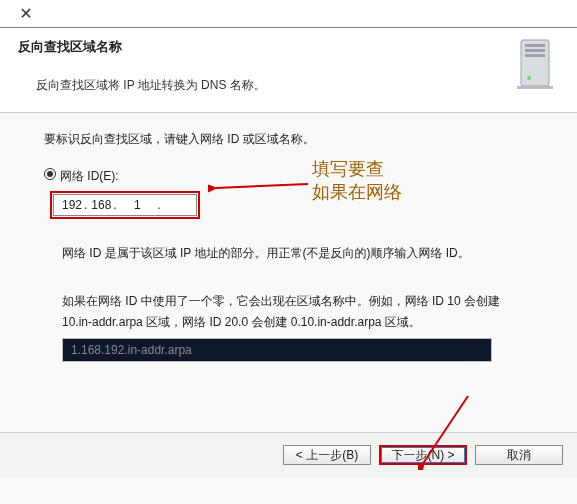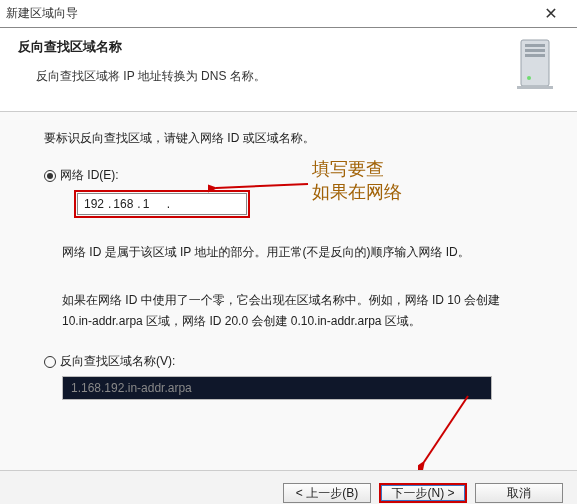--- a/index.html
+++ b/index.html
@@ -31,55 +31,55 @@
     font-size: 16px;
     color: #333;
   }
   .header-area {
     display: flex;
     padding: 10px 18px 18px 18px;
     border-bottom: 1px solid #ccc;
     background: #fff;
   }
   .header-text { flex: 1; }
-  .header-title { font-weight: bold; font-size: 13px; color: #222; margin-bottom: 12px; }
+  .header-title { font-weight: bold; font-size: 13px; color: #222; margin-bottom: 21px; }
   .header-desc { color: #333; padding-left: 18px; }
   .server-icon svg { width: 48px; height: 52px; }
   .content {
     padding: 18px 44px 10px 44px;
     color: #222;
     background: #f9f9f9;
   }
   .instruction { margin-bottom: 20px; }
   .radio-row {
     display: flex;
-    align-items: center;
     gap: 4px;
     margin-bottom: 6px;
   }
   .radio {
     width: 12px; height: 12px;
     border: 1px solid #333;
     border-radius: 50%;
     display: inline-flex;
     align-items: center;
     justify-content: center;
   }
   .radio.selected::after {
     content: "";
     width: 6px; height: 6px;
     background: #333;
     border-radius: 50%;
   }
   .ip-box {
-    margin-left: 30px;
+    margin-left: 6px;
     border: 2px solid #cc0000;
     padding: 1px;
-    width: 176px;
+    width: 150px;
     position: relative;
+    text-align: right;
   }
   .ip-inner {
     border: 1px solid #888;
     background: #fff;
     padding: 3px 6px;
     display: flex;
     gap: 2px;
     font-family: Arial, sans-serif;
     font-size: 12px;
   }
@@ -153,21 +153,20 @@
     position: absolute;
     left: 418px;
     top: 392px;
     pointer-events: none;
   }
 </style>
 </head>
 <body>
 
 <div class="titlebar">
-  <span class="title">新建区域向导</span>
   <div class="close-btn">
     <span>✕</span>
   </div>
 </div>
 
 <div class="header-area">
   <div class="header-text">
     <div class="header-title">反向查找区域名称</div>
     <div class="header-desc">反向查找区域将 IP 地址转换为 DNS 名称。</div>
   </div>
@@ -198,24 +197,20 @@
       <span>1</span>
       <span style="min-width:18px;">.</span>
       <span></span>
     </div>
   </div>
 
   <div class="desc-text">网络 ID 是属于该区域 IP 地址的部分。用正常(不是反向的)顺序输入网络 ID。</div>
 
   <div class="desc-text" style="margin-top:28px;">如果在网络 ID 中使用了一个零，它会出现在区域名称中。例如，网络 ID 10 会创建 10.in-addr.arpa 区域，网络 ID 20.0 会创建 0.10.in-addr.arpa 区域。</div>
 
-  <div class="radio-row" style="margin-top:22px;">
-    <span class="radio"></span>
-    <span>反向查找区域名称(V):</span>
-  </div>
 
   <div class="disabled-input">1.168.192.in-addr.arpa</div>
 </div>
 
 <div class="divider"></div>
 
 <div class="button-row">
   <div class="btn">
     <span>&lt; 上一步(B)</span>
   </div>

